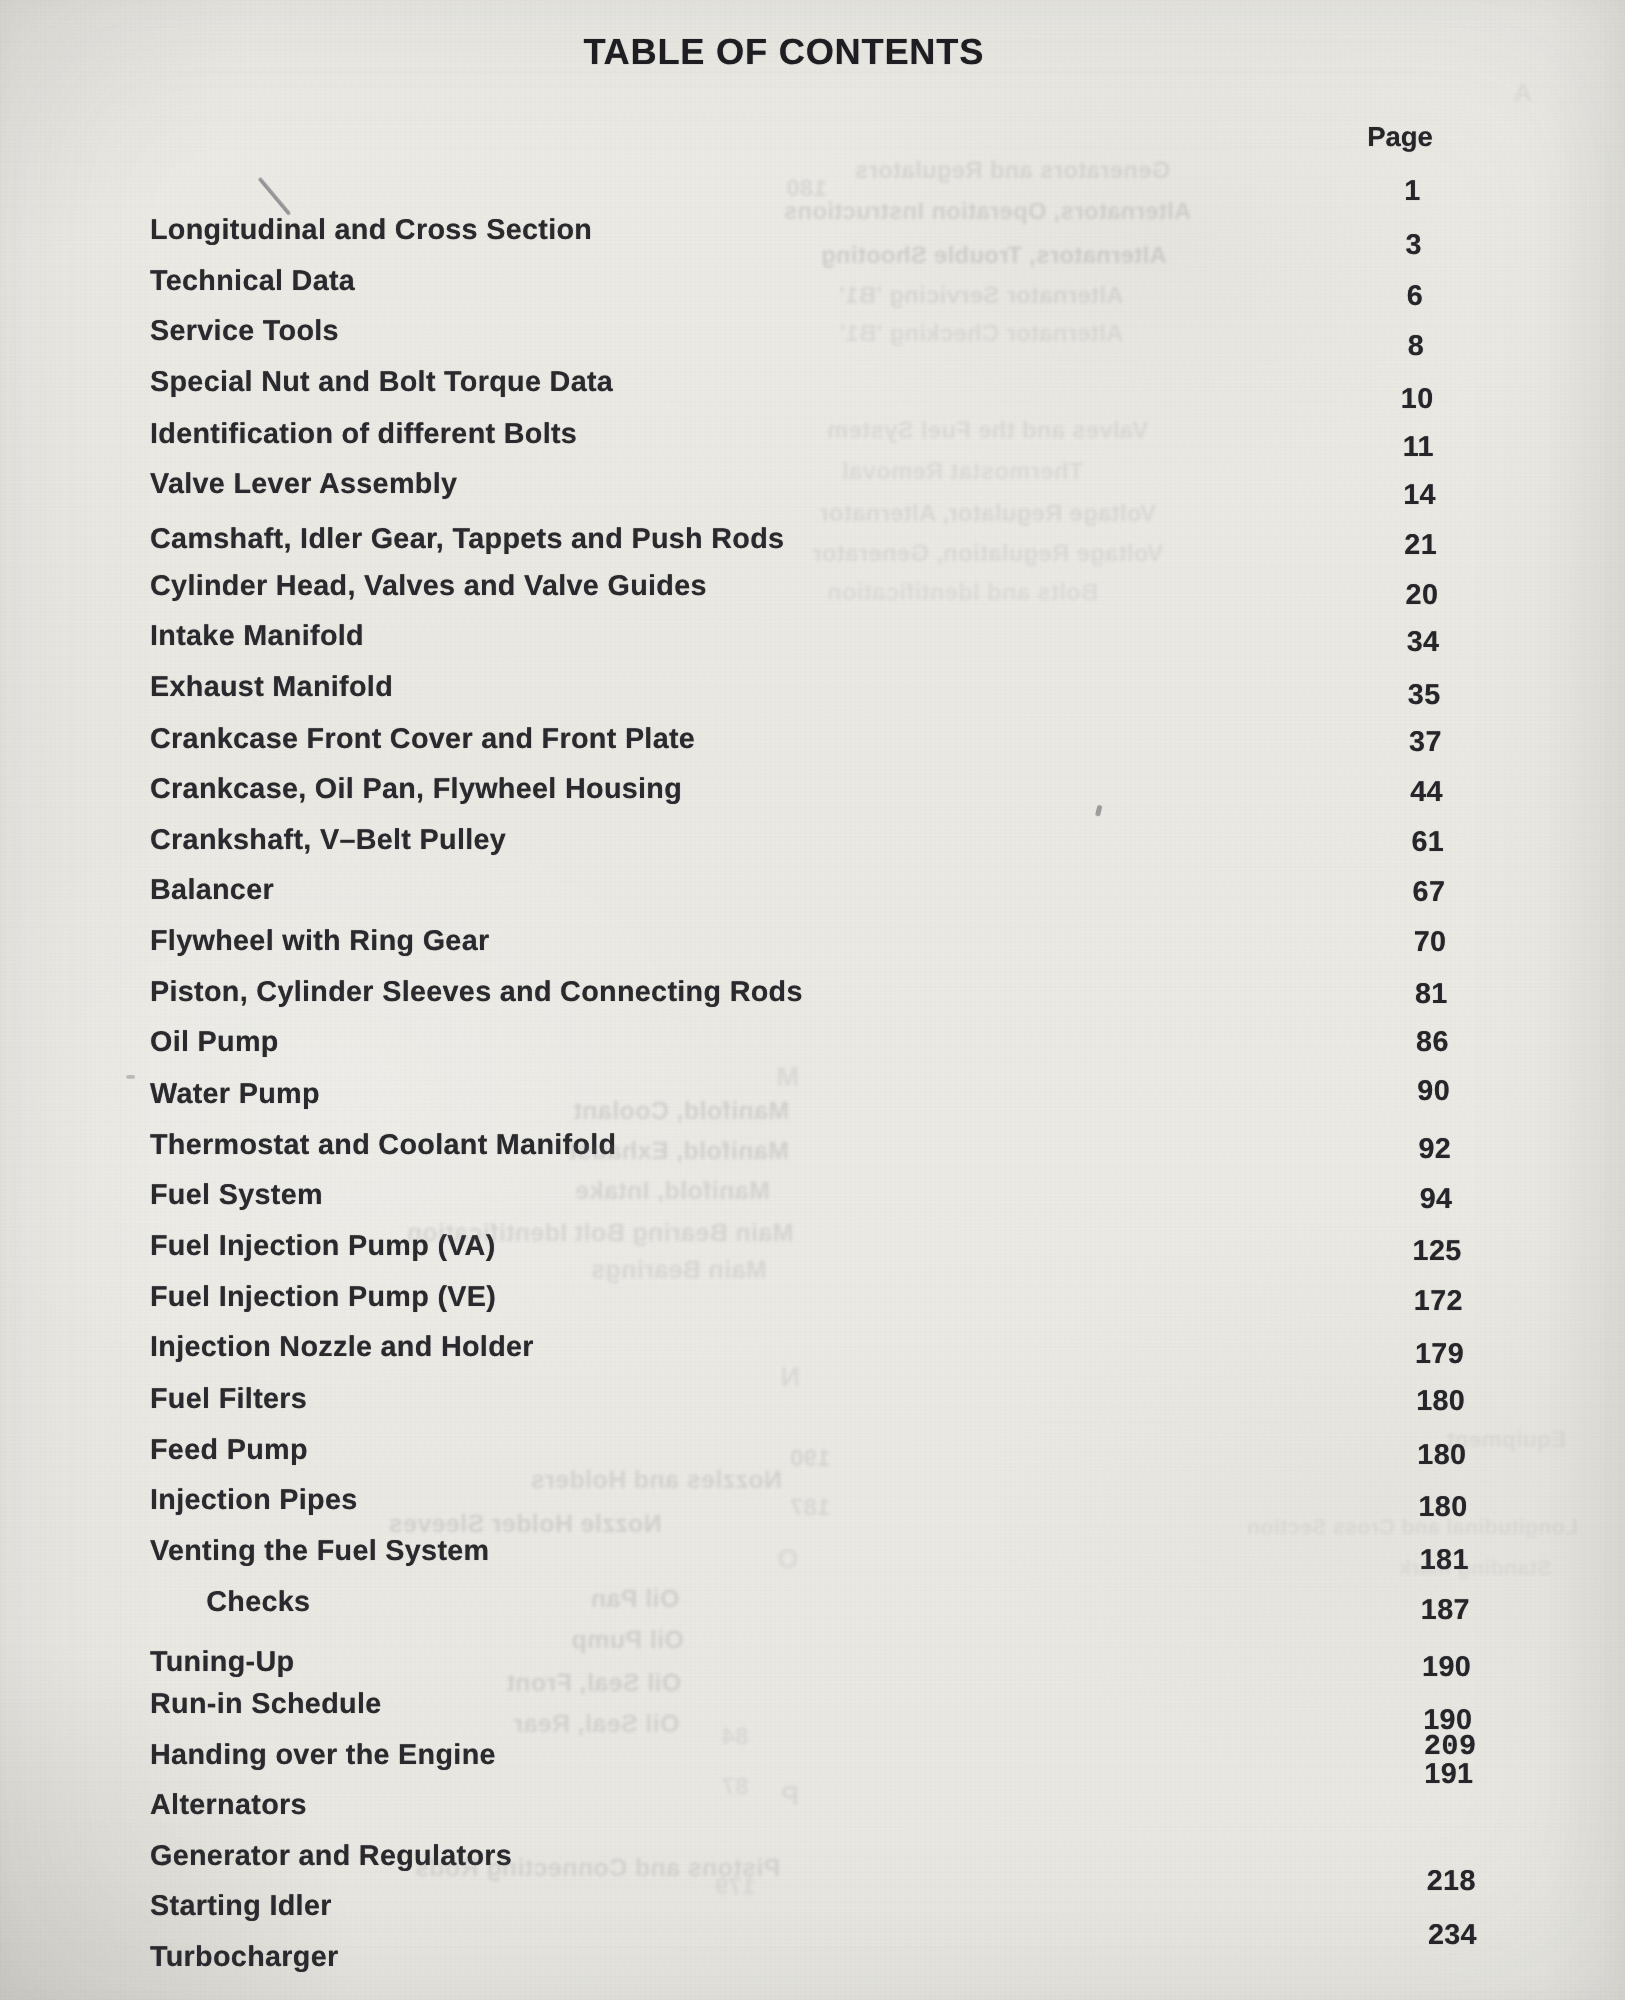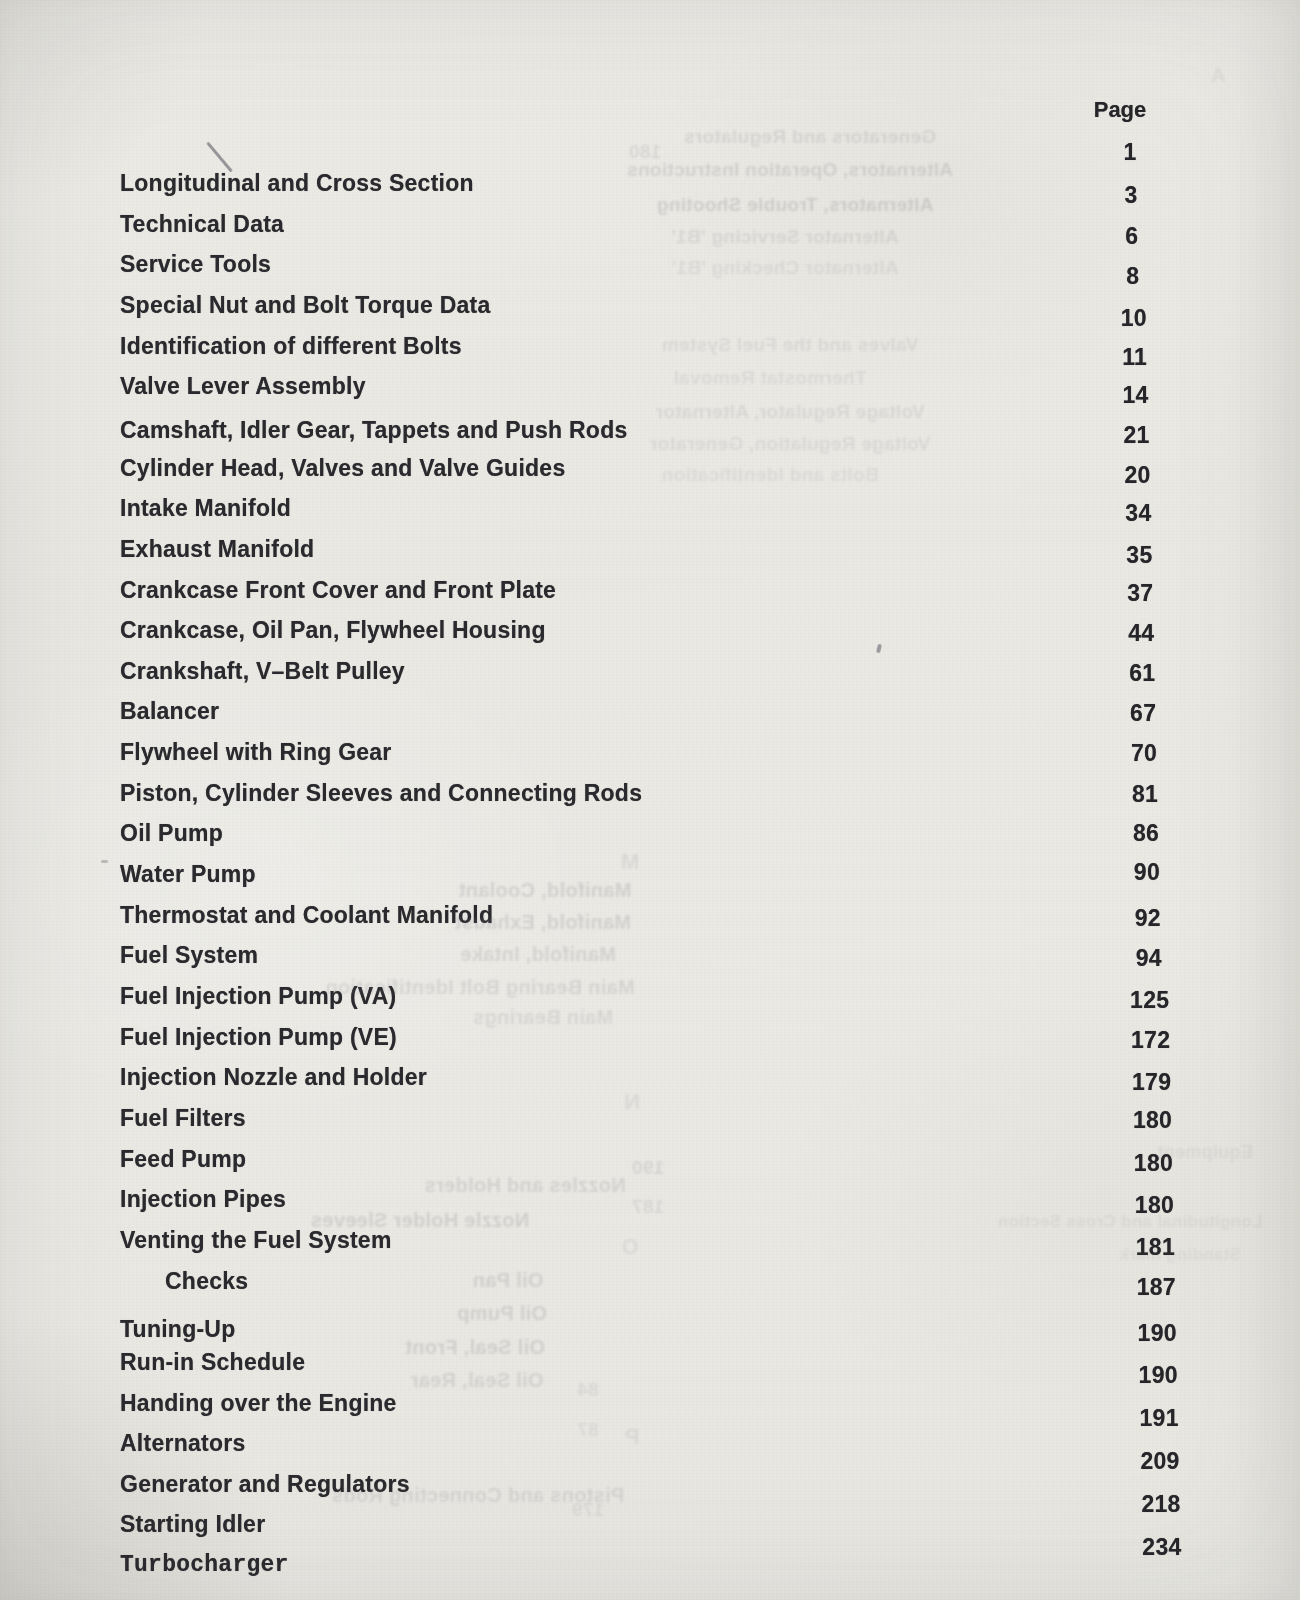--- a/index.html
+++ b/index.html
@@ -60,20 +60,21 @@
 </head>
 <body>
 
 <div id="page">
   <div class="shade mottle"></div>
   <div class="shade grain"></div>
   <div class="shade corner-bl"></div>
   <div class="shade corner-tl"></div>
   <div class="shade edge-r"></div>
 
+  <div id="doc-title">TABLE OF CONTENTS</div>
 
   <div id="page-col-header">Page</div>
 
   <div id="entries">
       <div class="entry-title" style="top: 170px;">Longitudinal and Cross Section</div>
       <div class="entry-page" style="left: 1130px; top: 139px;">1</div>
       <div class="entry-title" style="top: 210.65px;">Technical Data</div>
       <div class="entry-page" style="left: 1130.94px; top: 182px;">3</div>
       <div class="entry-title" style="top: 251.3px;">Service Tools</div>
       <div class="entry-page" style="left: 1131.88px; top: 223px;">6</div>
@@ -129,24 +130,24 @@
       <div class="entry-page" style="left: 1155.38px; top: 1234px;">181</div>
       <div class="entry-title" style="top: 1268px; margin-left: 45px;">Checks</div>
       <div class="entry-page" style="left: 1156.32px; top: 1274px;">187</div>
       <div class="entry-title" style="top: 1348.85px;">Run-in Schedule</div>
       <div class="entry-page" style="left: 1157.26px; top: 1320px;">190</div>
       <div class="entry-title" style="top: 1389.5px;">Handing over the Engine</div>
       <div class="entry-page" style="left: 1158.2px; top: 1362px;">190</div>
       <div class="entry-title" style="top: 1430.15px;">Alternators</div>
       <div class="entry-page" style="left: 1159.14px; top: 1405px;">191</div>
       <div class="entry-title" style="top: 1470.8px;">Generator and Regulators</div>
-      <div class="entry-page" style="left: 1160.08px; top: 1448px;">209</div>
+      <div class="entry-page" style="left: 1160.08px; top: 1384px; font-family: Liberation Mono, monospace;">209</div>
       <div class="entry-title" style="top: 1511.45px;">Starting Idler</div>
       <div class="entry-page" style="left: 1161.02px; top: 1491px;">218</div>
-      <div class="entry-title" style="top: 1552.1px; font-family: Liberation Mono, monospace;">Turbocharger</div>
+      <div class="entry-title" style="top: 1552.1px;">Turbocharger</div>
       <div class="entry-page" style="left: 1161.96px; top: 1534px;">234</div>
     </div>
 
   <div id="ghosts">
       <div class="ghost" style="left: 810px; top: 137px; font-size: 19px; opacity: 0.16;">Generators and Regulators</div>
       <div class="ghost" style="left: 790px; top: 170px; font-size: 19px; opacity: 0.2;">Alternators, Operation Instructions</div>
       <div class="ghost" style="left: 795px; top: 205px; font-size: 19px; opacity: 0.22;">Alternators, Trouble Shooting</div>
       <div class="ghost" style="left: 785px; top: 237px; font-size: 19px; opacity: 0.15;">Alternator Servicing 'B1'</div>
       <div class="ghost" style="left: 785px; top: 268px; font-size: 19px; opacity: 0.12;">Alternator Checking 'B1'</div>
       <div class="ghost" style="left: 645px; top: 152px; font-size: 19px; opacity: 0.15;">180</div>

